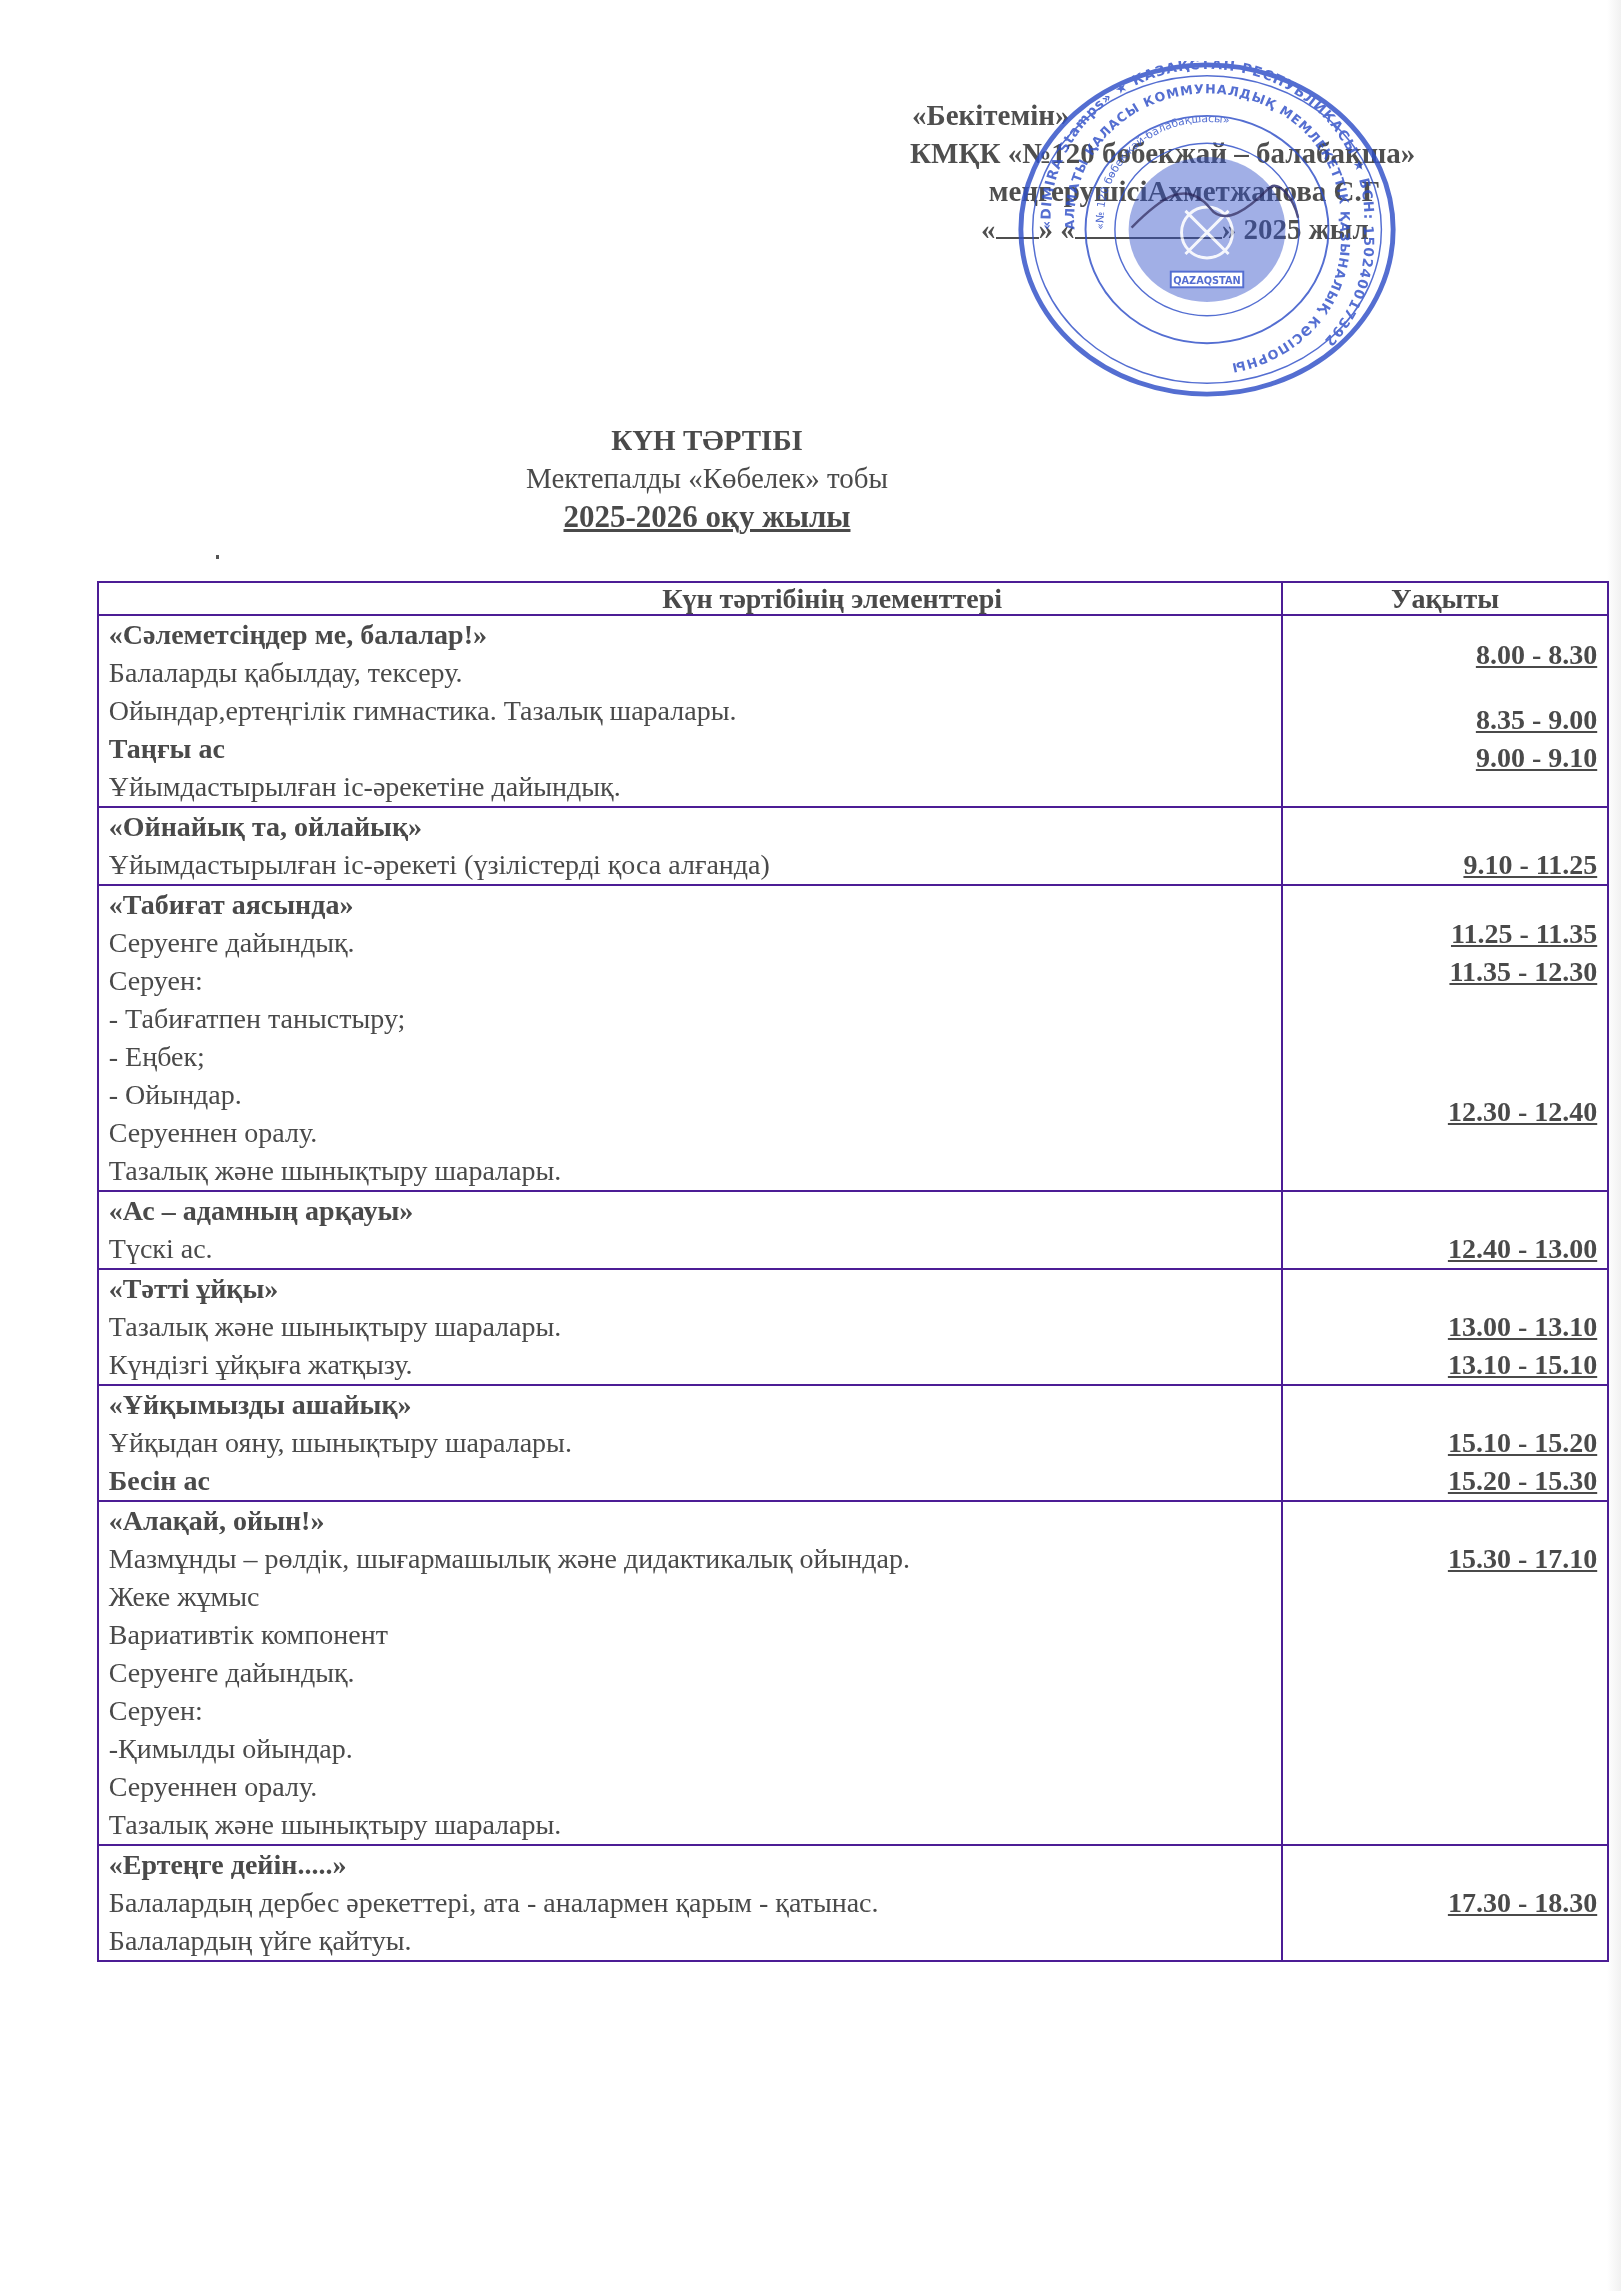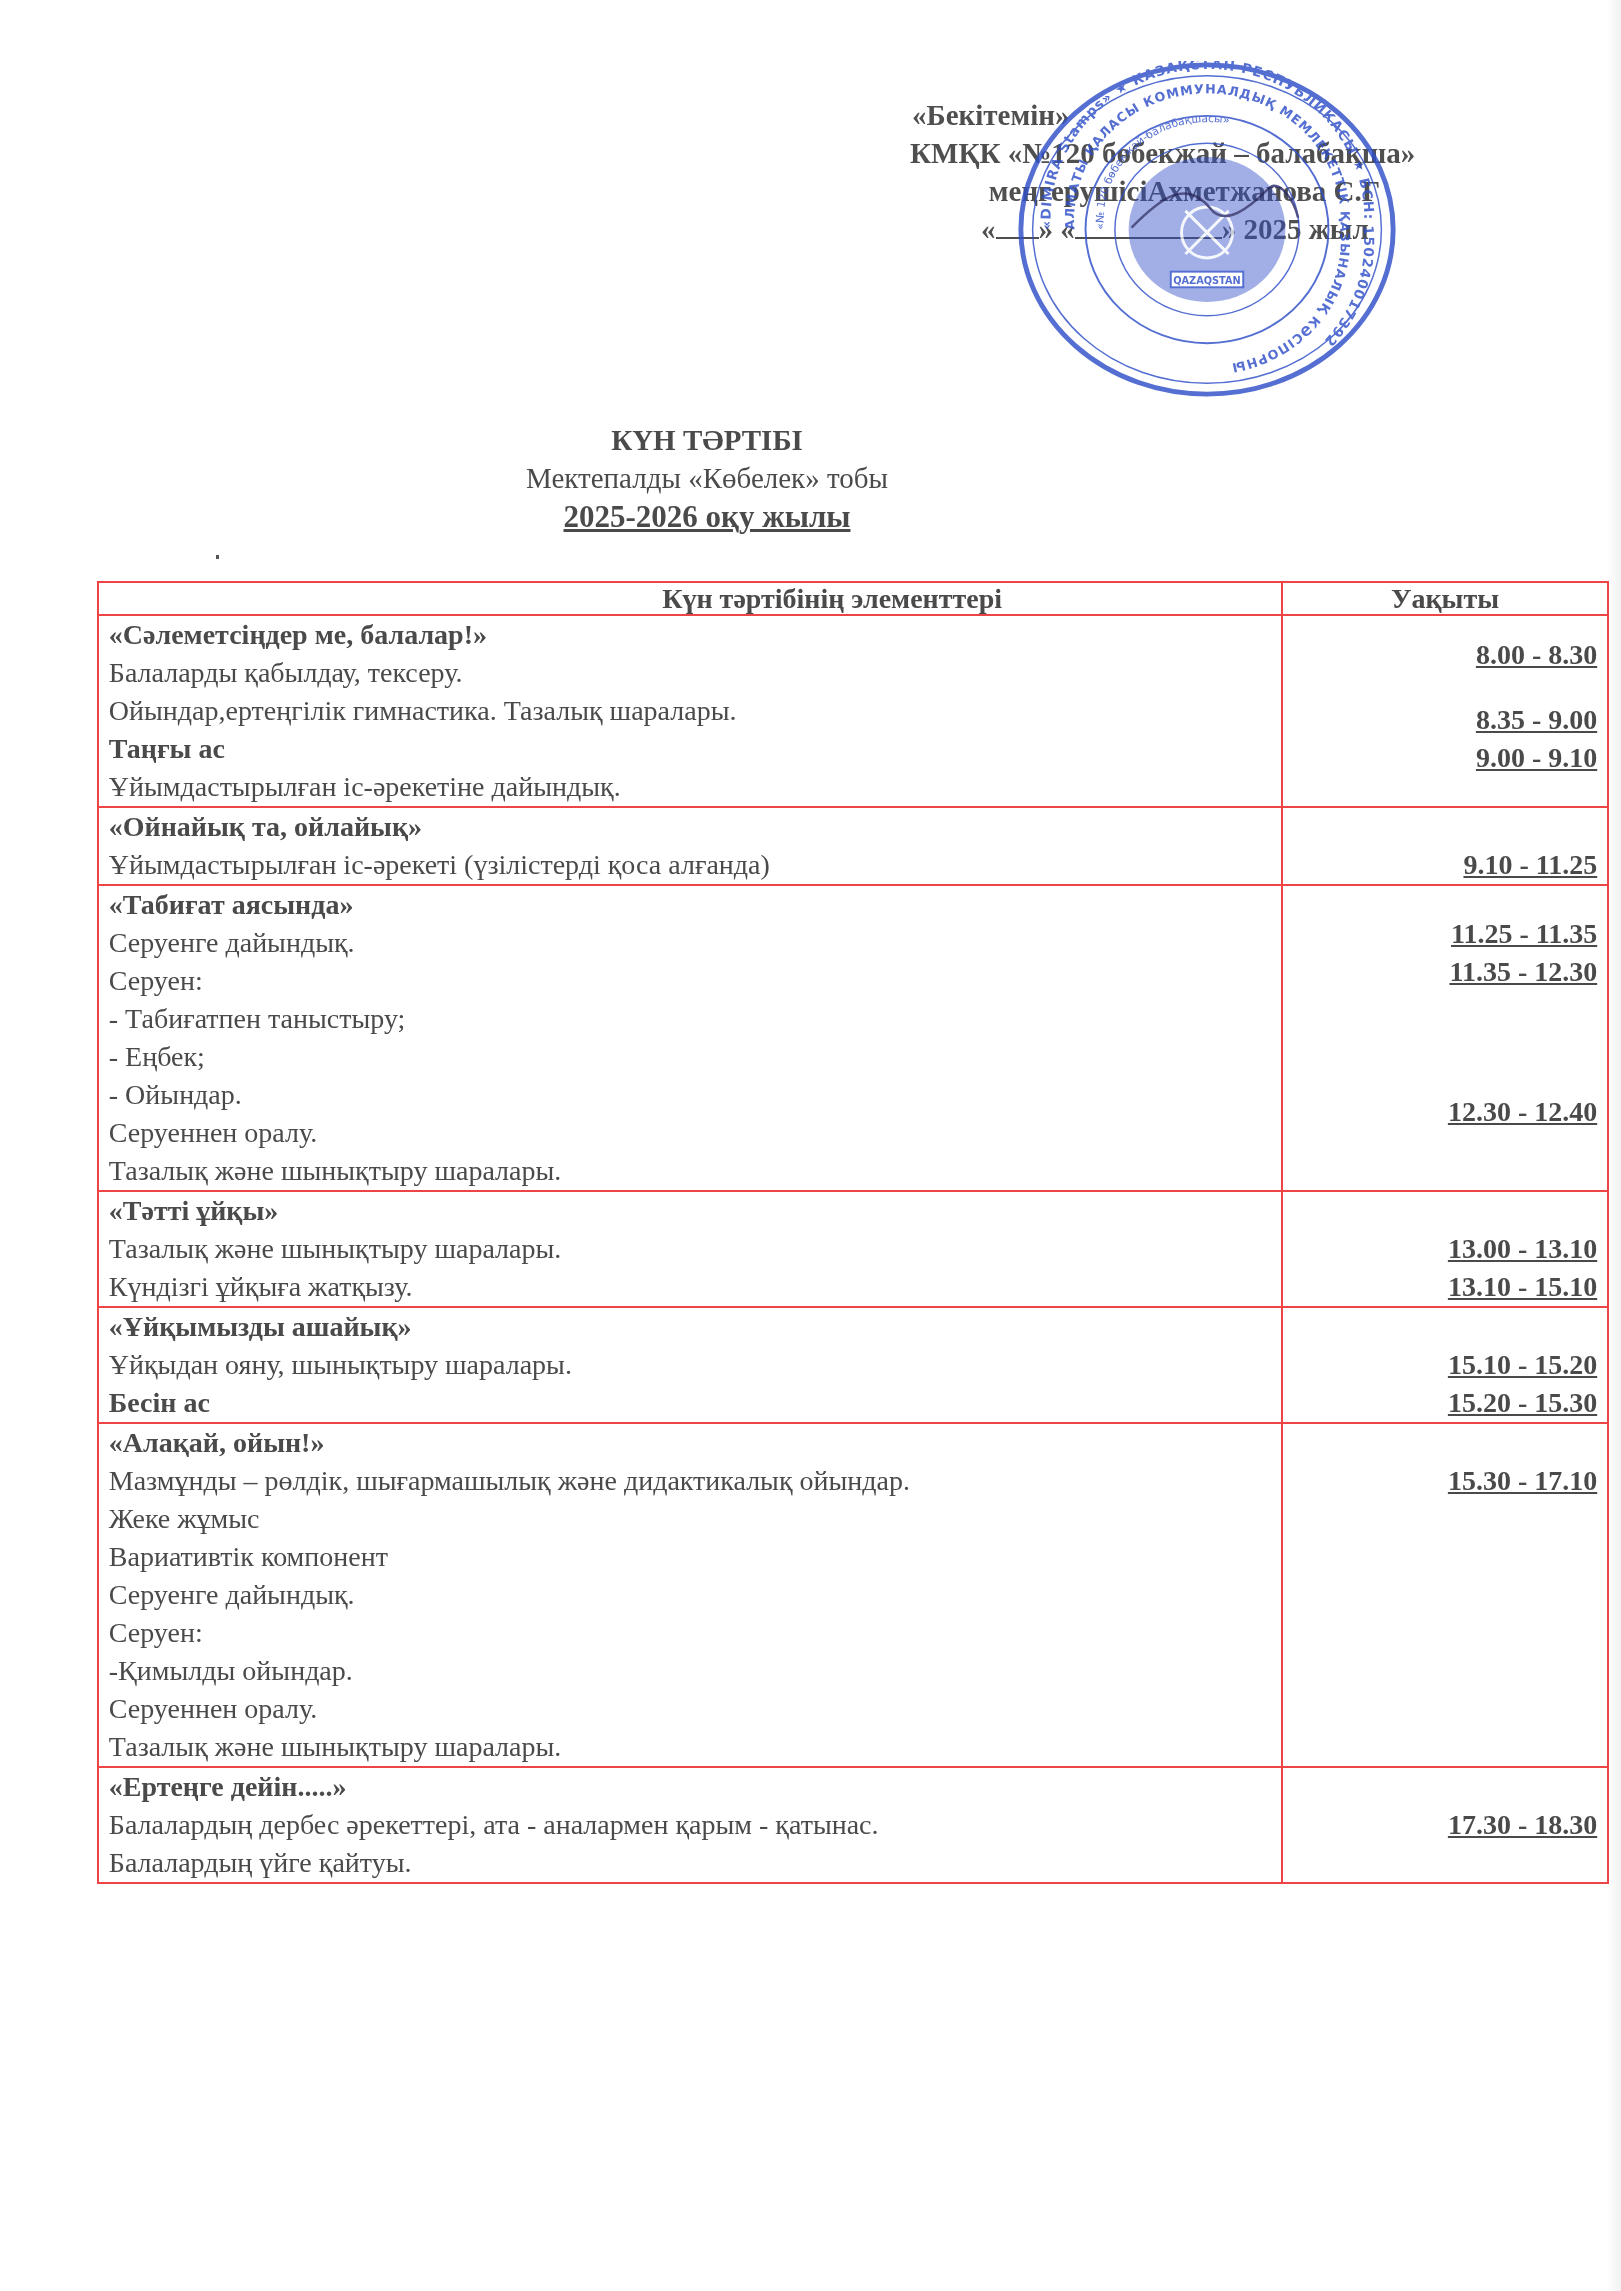--- a/index.html
+++ b/index.html
@@ -28,21 +28,21 @@
   
   .title-block { position: absolute; left: 0; width: 1414px; top: 421px; text-align: center; color: #4a4a4a; }
   .title-block .t1 { font-weight: bold; font-size: 29px; line-height: 39px; }
   .title-block .t2 { font-size: 29px; line-height: 37px; }
   .title-block .t3 { font-weight: bold; font-size: 31px; line-height: 39px; text-decoration: underline; }
   .dot-mark { position: absolute; left: 216px; top: 555px; width: 2.9px; height: 3.9px; background: #555; }
 
   
   .sched { position: absolute; left: 97px; top: 581px; width: 1510px; border-collapse: collapse;
     table-layout: fixed; font-size: 28px; }
-  .sched td, .sched th { border: 2px solid #ef4444; padding: 0 9.8px; vertical-align: top; }
+  .sched td, .sched th { border: 2px solid #4c1d95; padding: 0 9.8px; vertical-align: top; }
   .sched col.c1 { width: 1184px; }
   .sched col.c2 { width: 326px; }
   .sched th { font-weight: bold; height: 31px; line-height: 31px; text-align: center; color: #4a4a4a; }
   .sched th.h1 { text-align: center; padding-left: 294px; }
   .line { display: block; height: 38px; line-height: 38px; white-space: nowrap; }
   .bold { font-weight: bold; }
   .time-cell { text-align: center; font-weight: bold; padding-left: 39px !important; }
   .time-cell .line { text-align: right; text-decoration: underline; }
   .spacer { display: block; height: 38px; }
   .half { display: block; height: 19.6px; }
@@ -158,20 +158,30 @@
       </td>
       <td class="time-cell">
         <span class="spacer" style="height:29px"></span>
         <span class="line">11.25 - 11.35</span>
         <span class="line">11.35 - 12.30</span>
         <span class="spacer" style="height:102px"></span>
         <span class="line">12.30 - 12.40</span>
       </td>
     </tr>
 
+    <tr>
+      <td>
+        <span class="line bold">«Ас – адамның  арқауы»</span>
+        <span class="line">Түскі   ас.</span>
+      </td>
+      <td class="time-cell">
+        <span class="spacer"></span>
+        <span class="line">12.40  - 13.00</span>
+      </td>
+    </tr>
 
     <tr>
       <td>
         <span class="line bold">«Тәтті   ұйқы»</span>
         <span class="line">Тазалық  және   шынықтыру   шаралары.</span>
         <span class="line">Күндізгі   ұйқыға   жатқызу.</span>
       </td>
       <td class="time-cell">
         <span class="spacer"></span>
         <span class="line">13.00 - 13.10</span>

